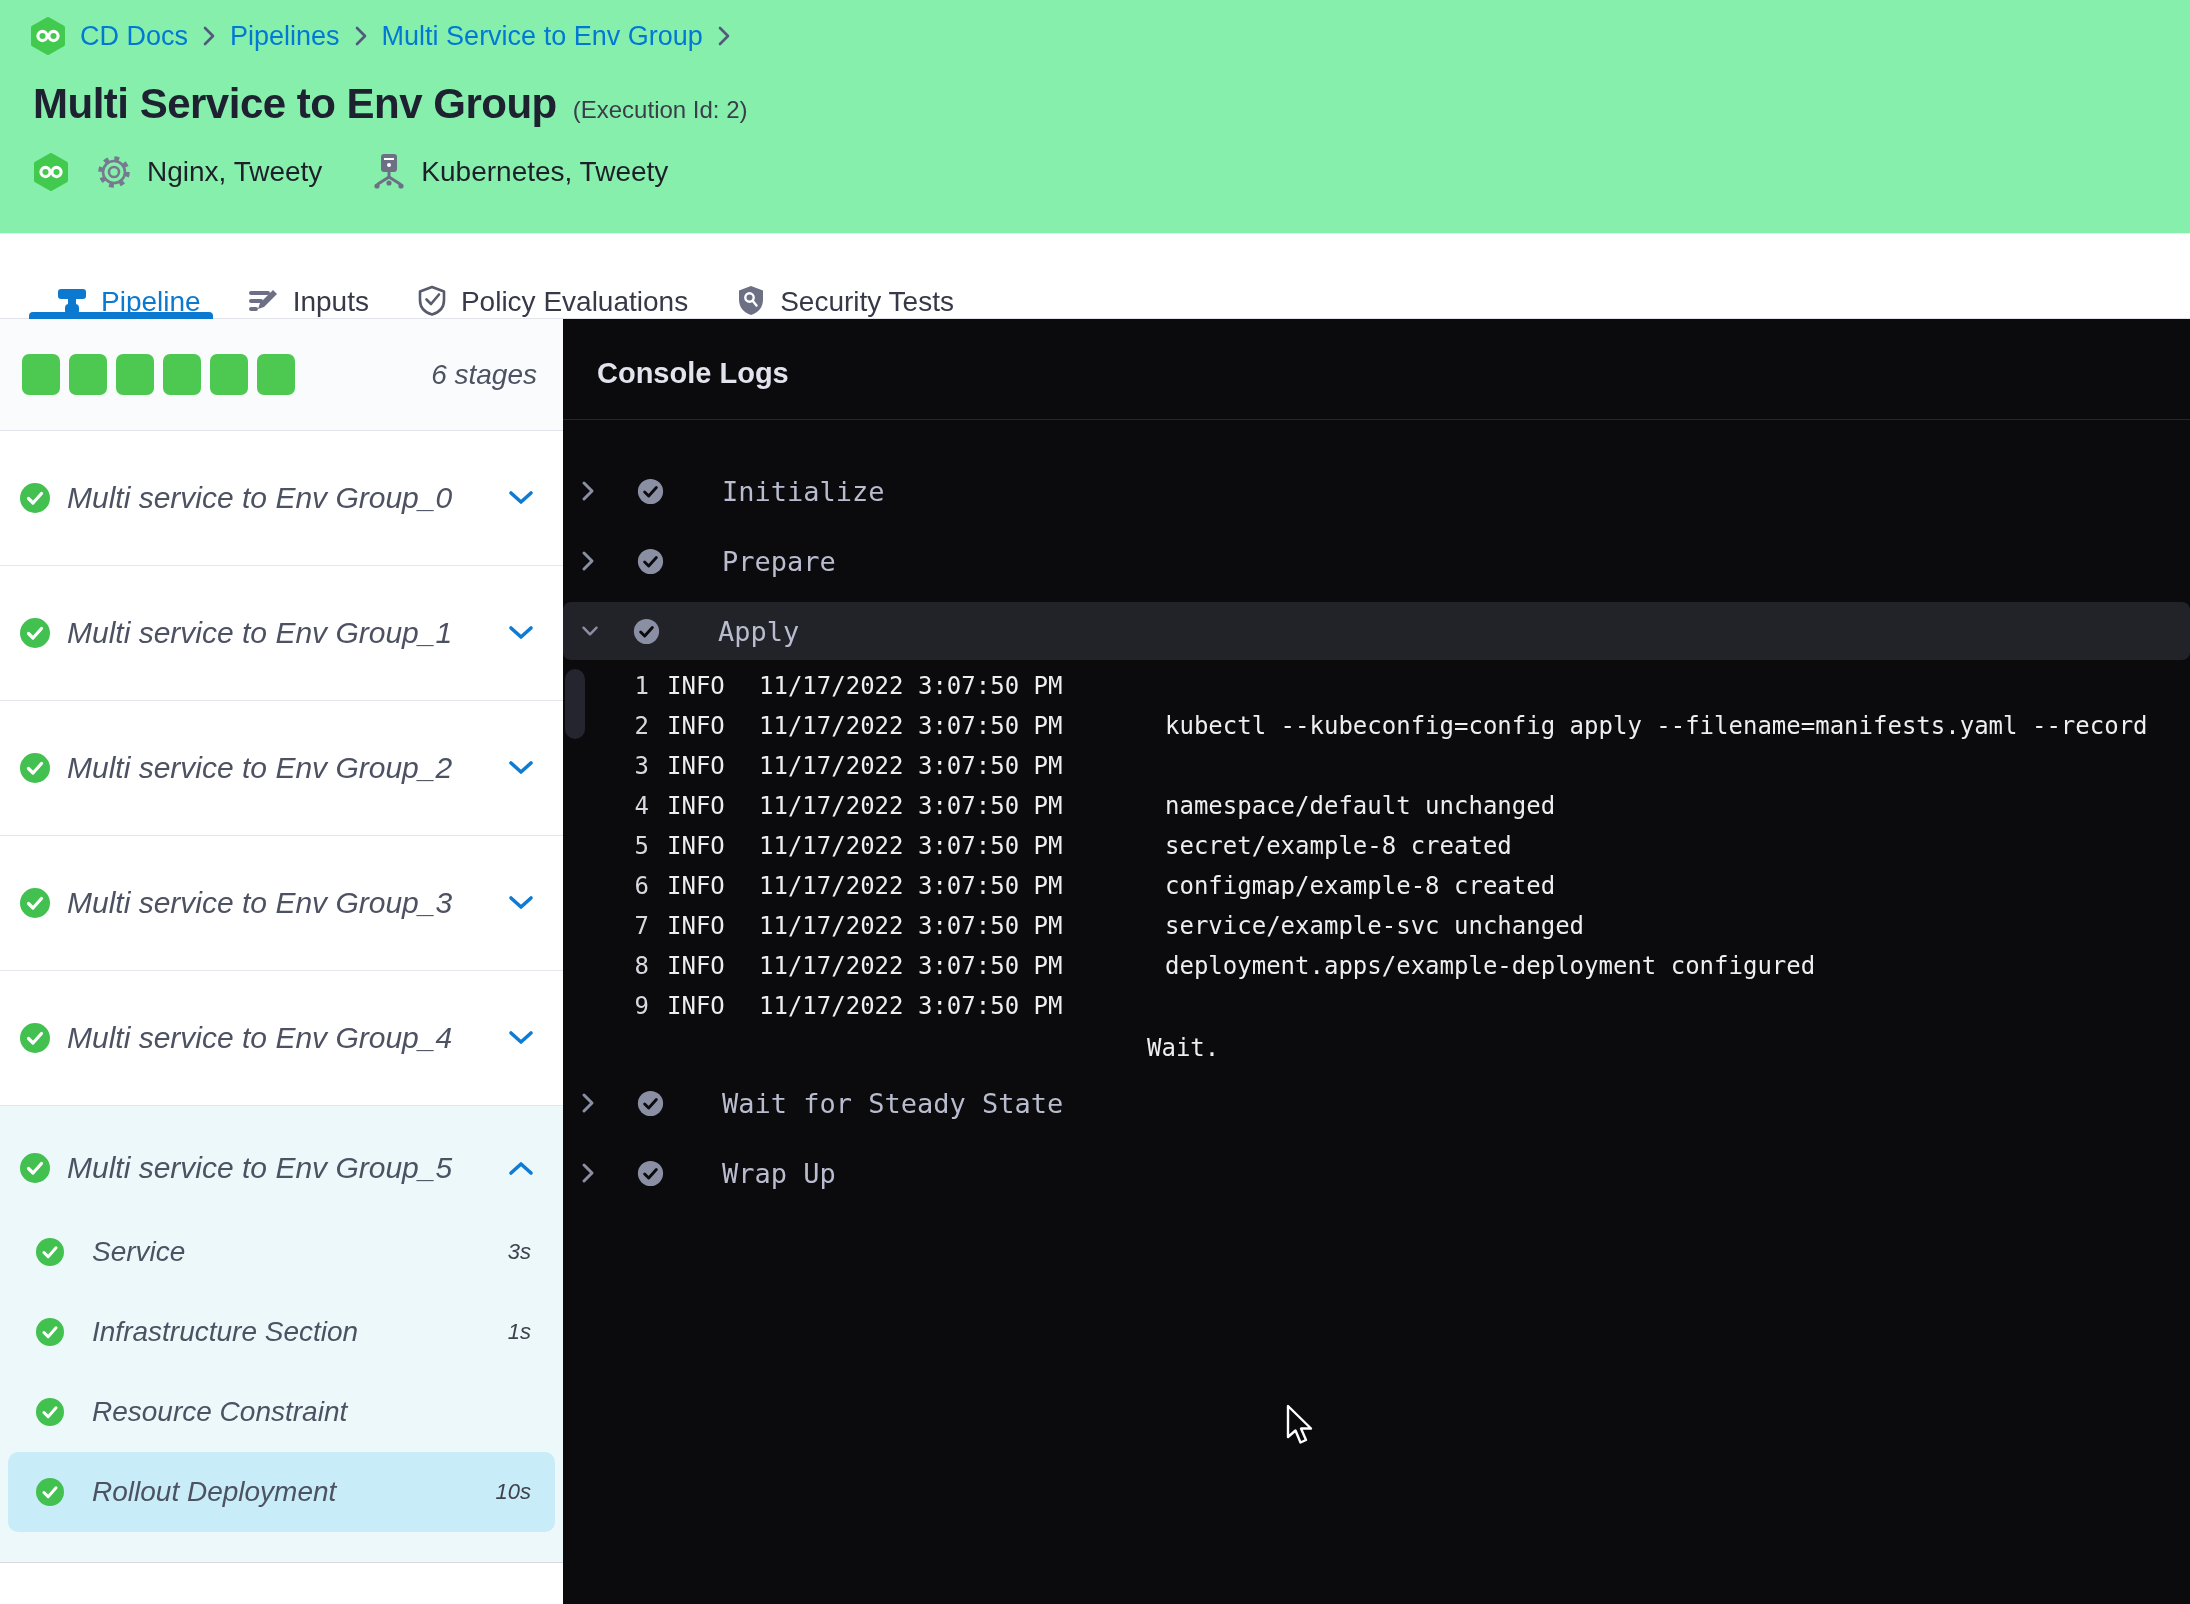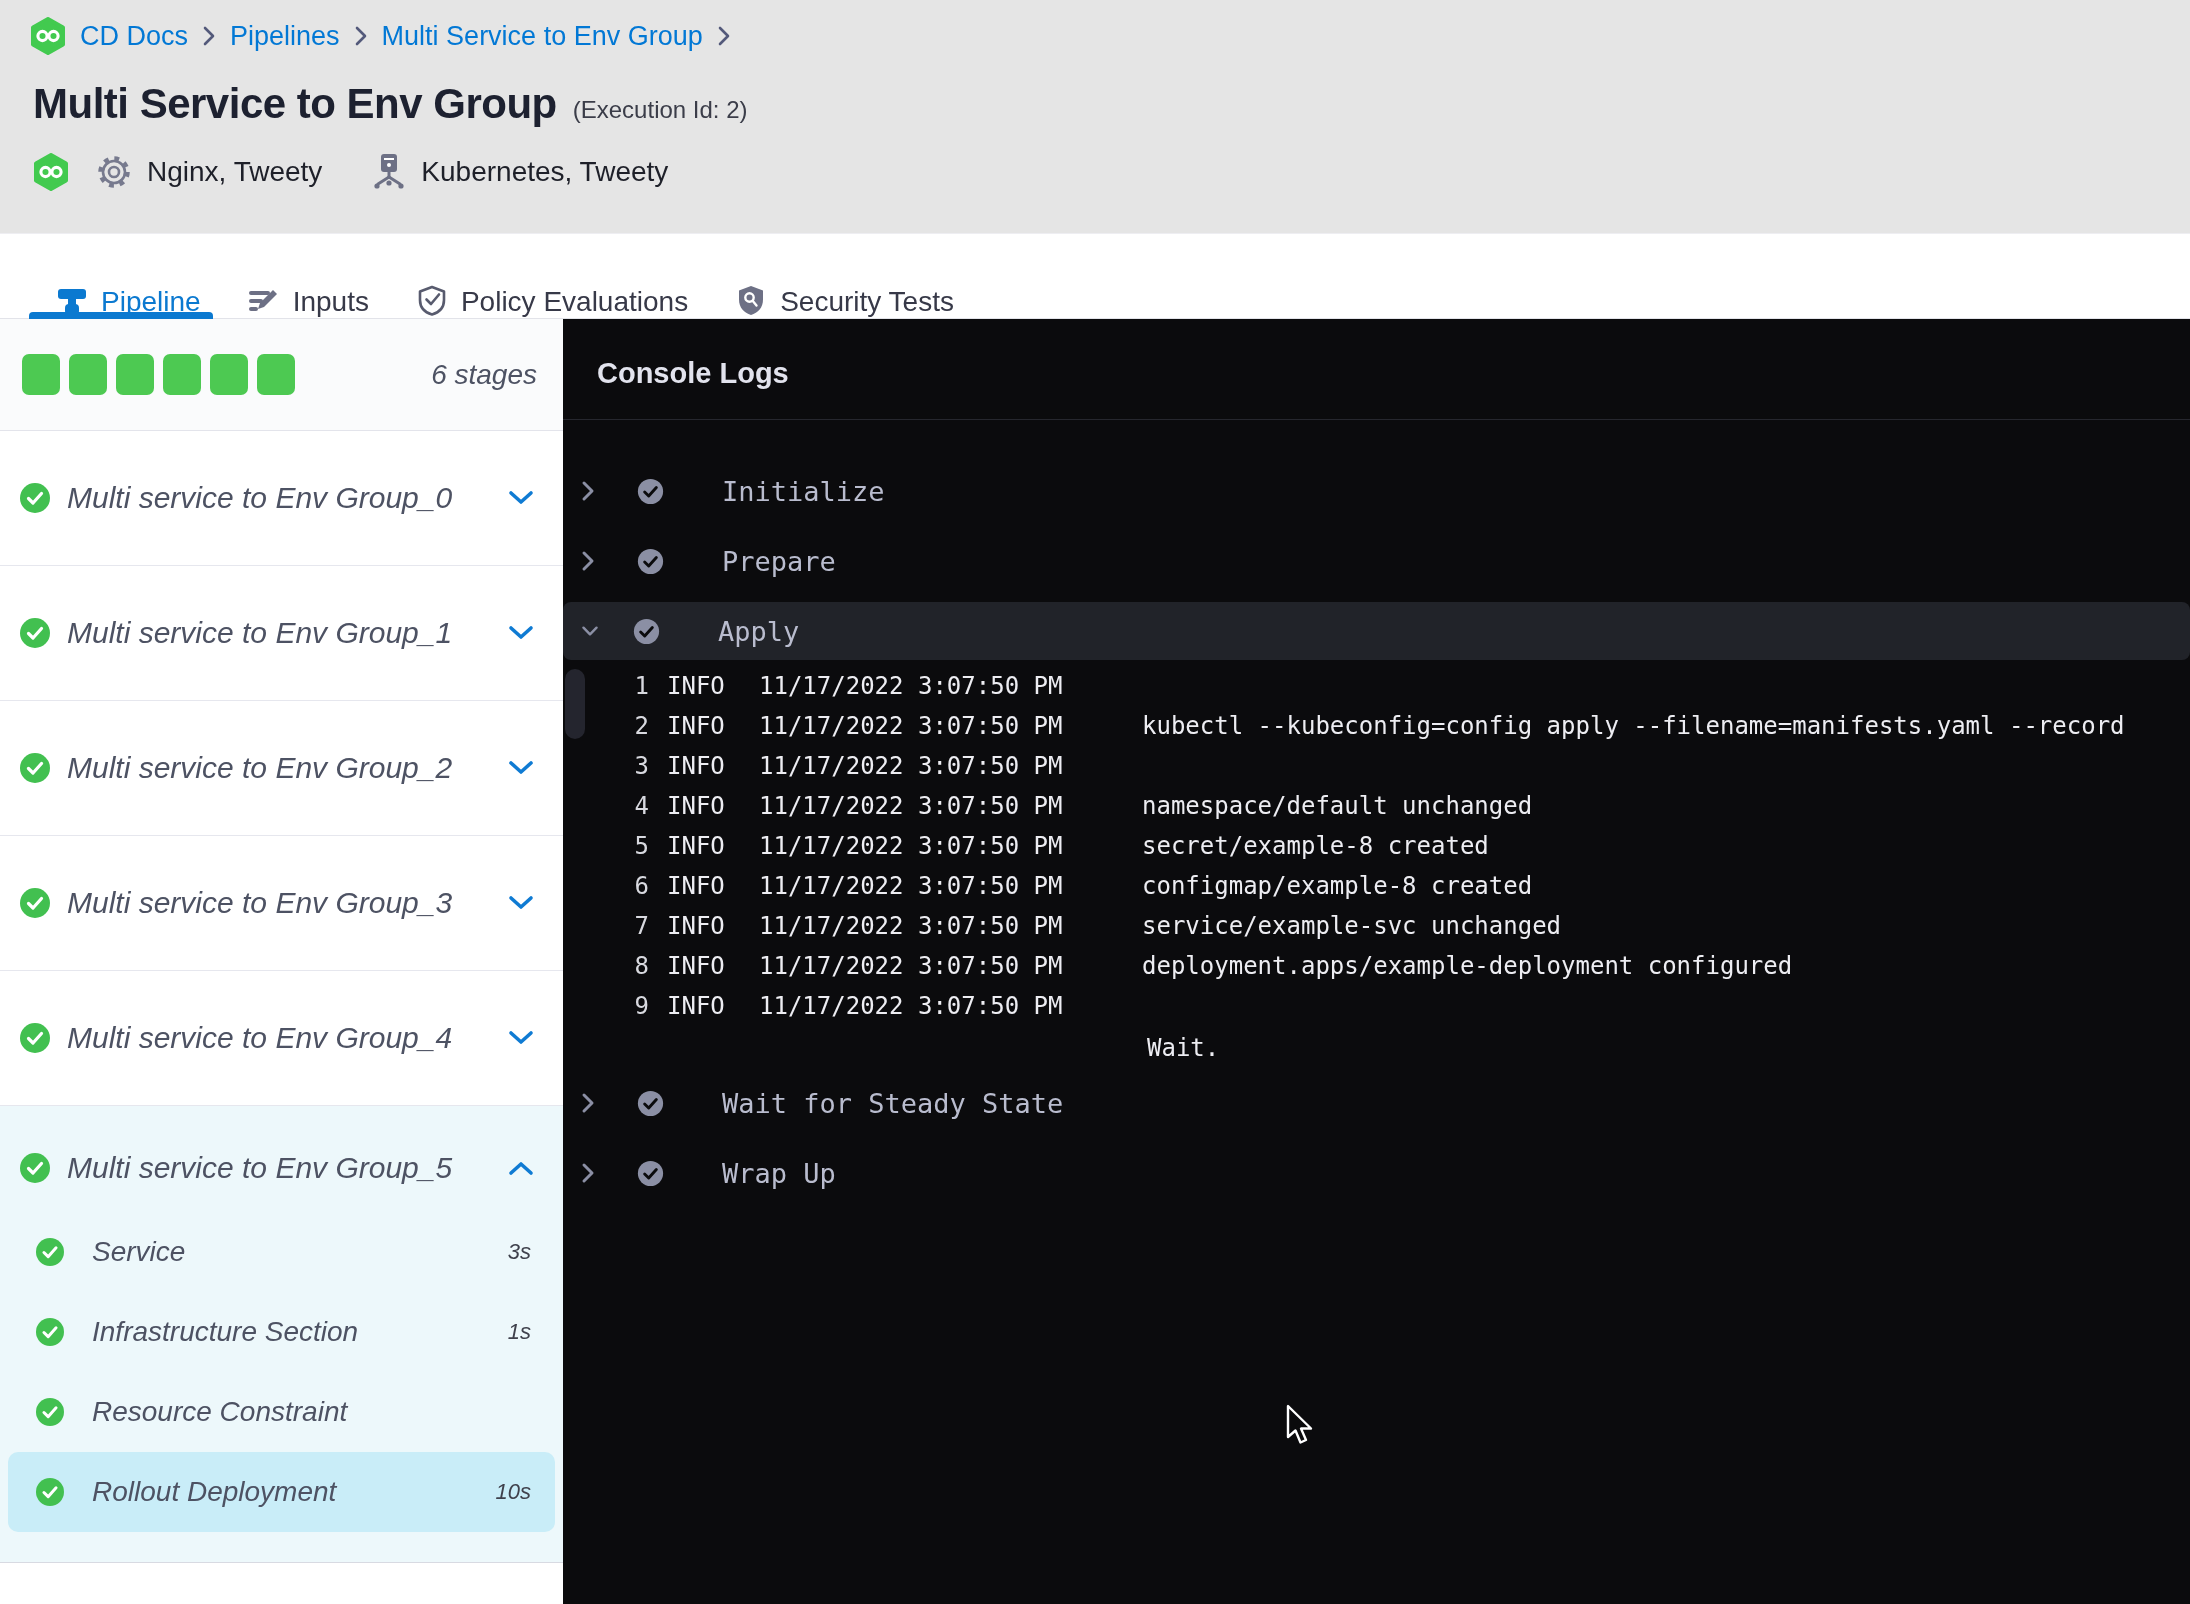--- a/index.html
+++ b/index.html
@@ -1,18 +1,18 @@
 <!DOCTYPE html>
 <html><head>
 <meta charset="utf-8">
 <style>
   * { margin:0; padding:0; box-sizing:border-box; }
   html,body { width:2190px; height:1604px; overflow:hidden; background:#fff;
               font-family:"Liberation Sans", sans-serif; }
-  #app { position:relative; width:2190px; height:1240px; background:#e5e5e5; }
+  #app { position:relative; width:2190px; height:1240px; background:#86efac; }
 
   
   .breadcrumb { position:absolute; top:17px; left:30px; display:flex; align-items:center; gap:14px; }
   .crumb { font-size:27px; color:#0278d5; cursor:pointer; }
   .crumb-sep svg { display:block; }
   .hex-icon { width:36px; height:38px; }
   .page-title-row { position:absolute; top:80px; left:33px; display:flex; align-items:baseline; gap:16px; }
   .page-title { font-size:42px; font-weight:700; color:#1d2130; letter-spacing:-0.5px; }
   .exec-id { font-size:24px; color:#3b3d49; }
   .services-row { position:absolute; top:150px; left:33px; display:flex; align-items:center; height:44px; }
@@ -63,21 +63,21 @@
   .log-section-row .s-label { margin-left:58px; font-family:"DejaVu Sans Mono", monospace;
                               font-size:27px; color:#b9bcce; }
   .log-section-row.expanded { height:58px; margin:6px 0; background:#212329; border-radius:8px; }
 
   .log-line { height:40px; display:flex; align-items:center; padding-left:40px;
               font-family:"DejaVu Sans Mono", monospace; font-size:24px; color:#ededf2;
               white-space:pre; }
   .log-line .ln  { width:46px; text-align:right; color:#d8d9df; }
   .log-line .lvl { margin-left:18px; width:74px; }
   .log-line .ts  { margin-left:18px; width:372px; }
-  .log-line .msg { margin-left:11px; }
+  .log-line .msg { margin-left:34px; }
   .done-line { margin-top:2px; height:40px; display:flex; align-items:center; padding-left:584px;
                font-family:"DejaVu Sans Mono", monospace; font-size:24px; color:#ededf2; }
 
   .resize-pill { position:absolute; left:2px; top:350px; width:20px; height:70px;
                  border-radius:10px; background:#24252e; z-index:5; cursor:ew-resize; }
 
   .cursor { position:absolute; left:1285px; top:1404px; z-index:50; pointer-events:none; }
 
   svg { display:block; }
 </style>

